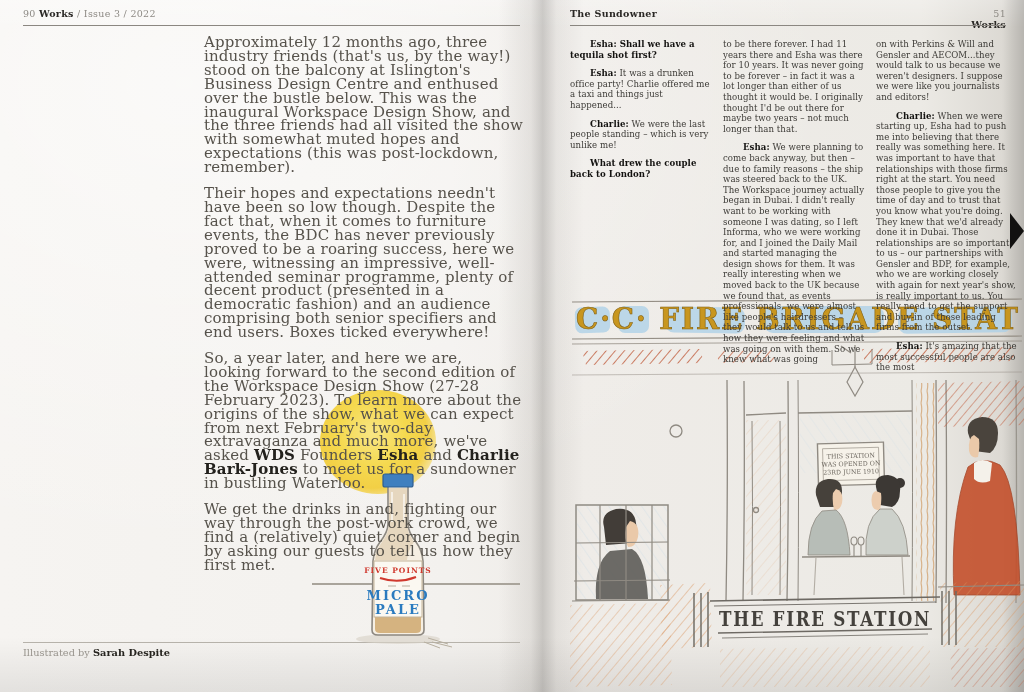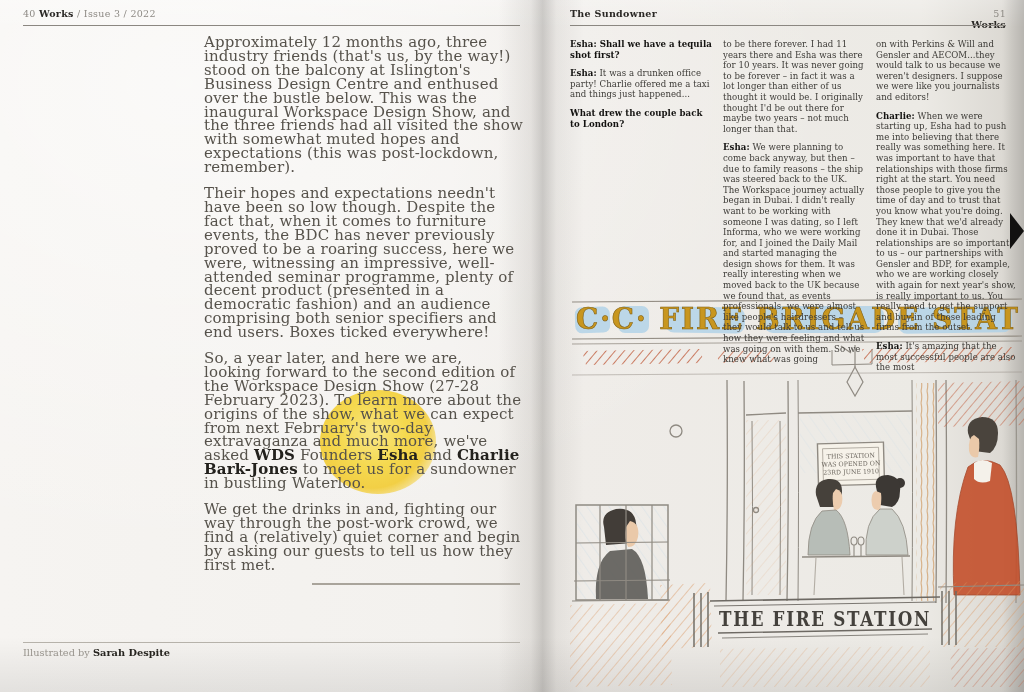--- a/index.html
+++ b/index.html
@@ -46,57 +46,75 @@
   .credit-rule{position:absolute;left:23px;top:642px;width:497px;height:1px;background:#b6b2aa;z-index:1;}
   .credit{position:absolute;left:23px;top:647px;font-size:9.8px;color:#97938c;z-index:3;}
   .credit b{color:#26241f;}
 
   .bottle-wrap{position:absolute;left:336px;top:466px;z-index:2;}
 
   
   .columns{position:absolute;left:570px;top:39px;width:448px;display:flex;gap:11px;z-index:3;}
   .col{width:142px;font-size:8.6px;line-height:10.6px;color:#3d3b37;letter-spacing:.05px;}
   .col p{margin:0 0 8px 0;}
-  .col b{color:#131210;}
+  .col b{color:#131210;margin-left:20px;}
 
   .illus{position:absolute;left:570px;top:295px;width:454px;height:392px;z-index:2;}
 
   .page-turn{position:absolute;left:1010px;top:213px;width:14px;height:36px;background:#121110;
     clip-path:polygon(0 0,100% 50%,0 100%);z-index:5;}
 </style>
 </head>
 <body>
 
 <div class="canvas">
   <div class="light-overlay"></div>
 
-  <div class="hdr hdr-left"><span>40</span> <b>Works</b><span> / Issue 3 / 2022</span></div>
+  <div class="hdr hdr-left"><span>90</span> <b>Works</b><span> / Issue 3 / 2022</span></div>
   <div class="hdr hdr-center"><b>The Sundowner</b></div>
   <div class="hdr hdr-right"><span>51</span> <b>Works</b></div>
   <div class="rule rule-left"></div>
   <div class="rule rule-right"></div>
 
   <div class="sun"></div>
   <div class="intro">
       <p><span>Approximately 12 months ago, three industry friends (that's us, by the way!) stood on the balcony at Islington's Business Design Centre and enthused over the bustle below. This was the inaugural Workspace Design Show, and the three friends had all visited the show with somewhat muted hopes and expectations (this was post-lockdown, remember).</span></p>
       <p><span>Their hopes and expectations needn't have been so low though. Despite the fact that, when it comes to furniture events, the BDC has never previously proved to be a roaring success, here we were, witnessing an impressive, well-attended seminar programme, plenty of decent product (presented in a democratic fashion) and an audience comprising both senior specifiers and end users. Boxes ticked everywhere!</span></p>
       <p><span>So, a year later, and here we are, looking forward to the second edition of the Workspace Design Show (27-28 February 2023). To learn more about the origins of the show, what we can expect from next February's two-day extravaganza and much more, we've asked </span><b>WDS</b><span> Founders </span><b>Esha</b><span> and </span><b>Charlie Bark-Jones</b><span> to meet us for a sundowner in bustling Waterloo.</span></p>
       <p><span>We get the drinks in and, fighting our way through the post-work crowd, we find a (relatively) quiet corner and begin by asking our guests to tell us how they first met.</span></p>
     </div>
 
 
   <div class="table-line"></div>
   <div class="credit-rule"></div>
   <div class="credit"><span>Illustrated by </span><b>Sarah Despite</b></div>
 
+  <div class="bottle-wrap">
+    <svg width="126" height="184" viewBox="0 0 126 184">
+      <ellipse cx="62" cy="173" rx="42" ry="5" fill="#d9d3c8" opacity=".65"></ellipse>
+      <path d="M92,172 L112,178 M96,176 L116,181 M88,176 L104,182" stroke="#b7af9f" stroke-width="1" fill="none"></path>
+      <path d="M52,20 L52,58 Q52,66 44,76 Q38,84 37,95 L36,164 Q36,169 42,169 L82,169 Q88,169 88,164 L87,95 Q86,84 80,76 Q72,66 72,58 L72,20" fill="#f6efe3" stroke="#8d8880" stroke-width="1.6"></path>
+      <path d="M53,22 L53,58 Q53,66 46,76 Q40,84 39,94 L71,94 Q72,84 78,76 Q71,66 71,58 L71,22 Z" fill="#d9c2a2" opacity=".55"></path>
+      <path d="M39,150 L85,150 L85,163 Q85,167 80,167 L44,167 Q39,167 39,163 Z" fill="#cda467" opacity=".8"></path>
+      <rect x="47" y="8" width="30" height="13" rx="2" fill="#3f7fbf" stroke="#2d5e92" stroke-width="1.2"></rect>
+      <rect x="38" y="95" width="48" height="56" fill="#fbf8f1" stroke="#c3b499" stroke-width="1"></rect>
+      <text x="62" y="107" text-anchor="middle" font-size="7.5" font-weight="bold" letter-spacing="1" fill="#d0392e">FIVE POINTS</text>
+      <path d="M44,112 Q62,118 80,111" stroke="#d0392e" stroke-width="2" fill="none"></path>
+      <path d="M52,120 L60,120 M66,120 L74,120" stroke="#b6ad9d" stroke-width="1"></path>
+      <text x="62" y="134" text-anchor="middle" font-size="13" font-weight="bold" letter-spacing="2" fill="#2b7bbf">MICRO</text>
+      <text x="62" y="148" text-anchor="middle" font-size="13" font-weight="bold" letter-spacing="2" fill="#2b7bbf">PALE</text>
+      <path d="M56,26 L56,56 M68,28 L68,54" stroke="#ffffff" stroke-width="2" opacity=".6"></path>
+    </svg>
+  </div>
 
   <div class="columns">
     <div class="col">
         <p><b>Esha: Shall we have a tequila shot first?</b></p>
         <p><b>Esha:</b><span> It was a drunken office party! Charlie offered me a taxi and things just happened...</span></p>
+        <p><b>Charlie:</b><span> We were the last people standing – which is very unlike me!</span></p>
         <p><b>What drew the couple back to London?</b></p>
       </div>
     <div class="col">
         <p><span>to be there forever. I had 11 years there and Esha was there for 10 years. It was never going to be forever – in fact it was a lot longer than either of us thought it would be. I originally thought I'd be out there for maybe two years – not much longer than that.</span></p>
         <p><b>Esha:</b><span> We were planning to come back anyway, but then – due to family reasons – the ship was steered back to the UK. The Workspace journey actually began in Dubai. I didn't really want to be working with someone I was dating, so I left Informa, who we were working for, and I joined the Daily Mail and started managing the design shows for them. It was really interesting when we moved back to the UK because we found that, as events professionals, we were almost like people's hairdressers – they would talk to us and tell us how they were feeling and what was going on with them. So we knew what was going</span></p>
       </div>
     <div class="col">
         <p><span>on with Perkins &amp; Will and Gensler and AECOM...they would talk to us because we weren't designers. I suppose we were like you journalists and editors!</span></p>
         <p><b>Charlie:</b><span> When we were starting up, Esha had to push me into believing that there really was something here. It was important to have that relationships with those firms right at the start. You need those people to give you the time of day and to trust that you know what you're doing. They knew that we'd already done it in Dubai. Those relationships are so important to us – our partnerships with Gensler and BDP, for example, who we are working closely with again for next year's show, is really important to us. You really need to get the support and buy-in of those leading firms from the outset.</span></p>
         <p><b>Esha:</b><span> It's amazing that the most successful people are also the most</span></p>

